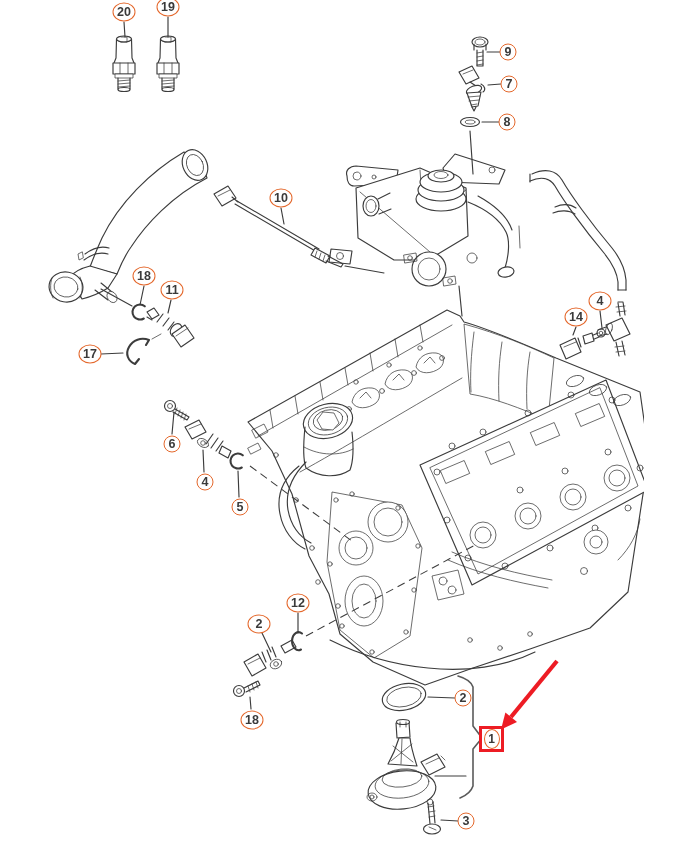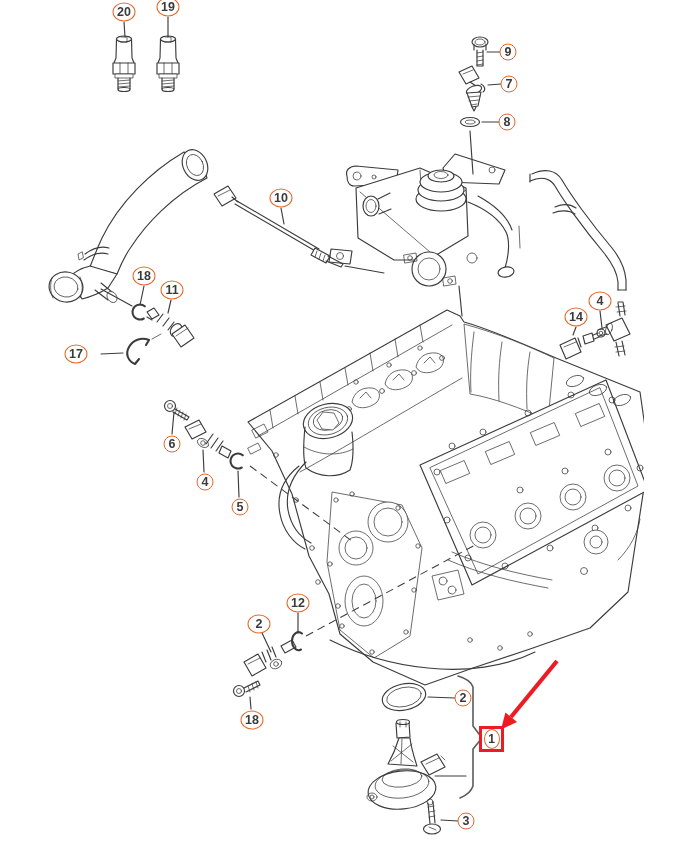--- a/index.html
+++ b/index.html
@@ -397,21 +397,21 @@
     </div>
 <div class="callout c2" style="left:281px;top:198px">
       <span>10</span>
     </div>
 <div class="callout c2" style="left:144px;top:276px">
       <span>18</span>
     </div>
 <div class="callout c2" style="left:172px;top:290px">
       <span>11</span>
     </div>
-<div class="callout c2" style="left:76px;top:354px">
+<div class="callout c2" style="left:90px;top:354px">
       <span>17</span>
     </div>
 <div class="callout c2" style="left:600px;top:301px">
       <span>4</span>
     </div>
 <div class="callout c2" style="left:576px;top:317px">
       <span>14</span>
     </div>
 <div class="callout c1" style="left:172px;top:444px">
       <span>6</span>

